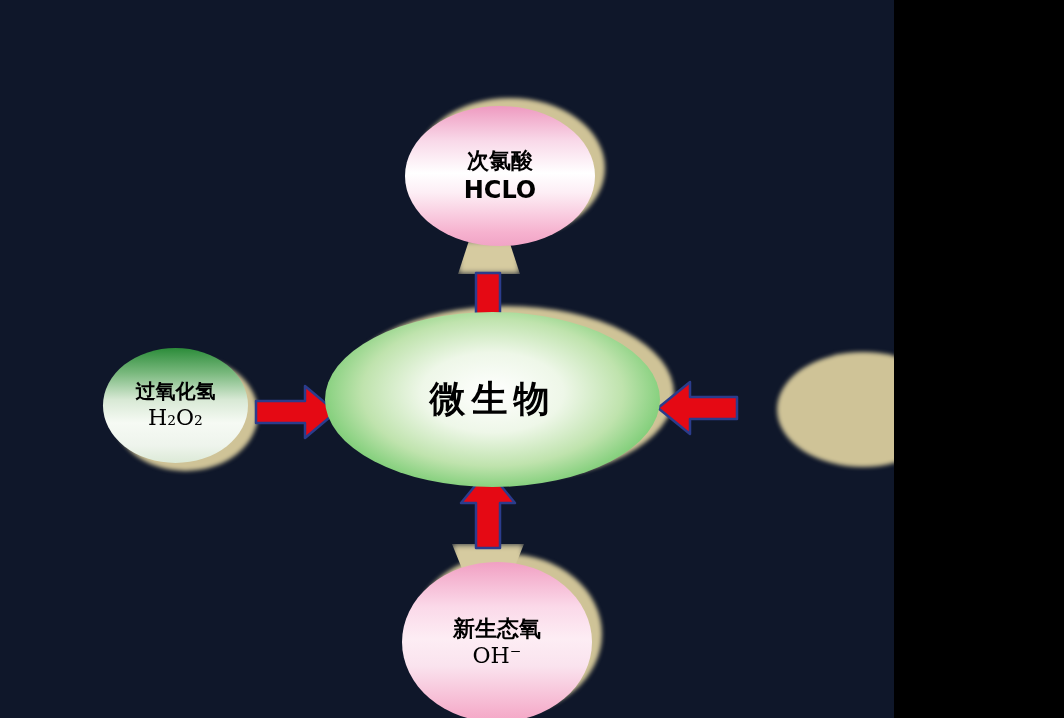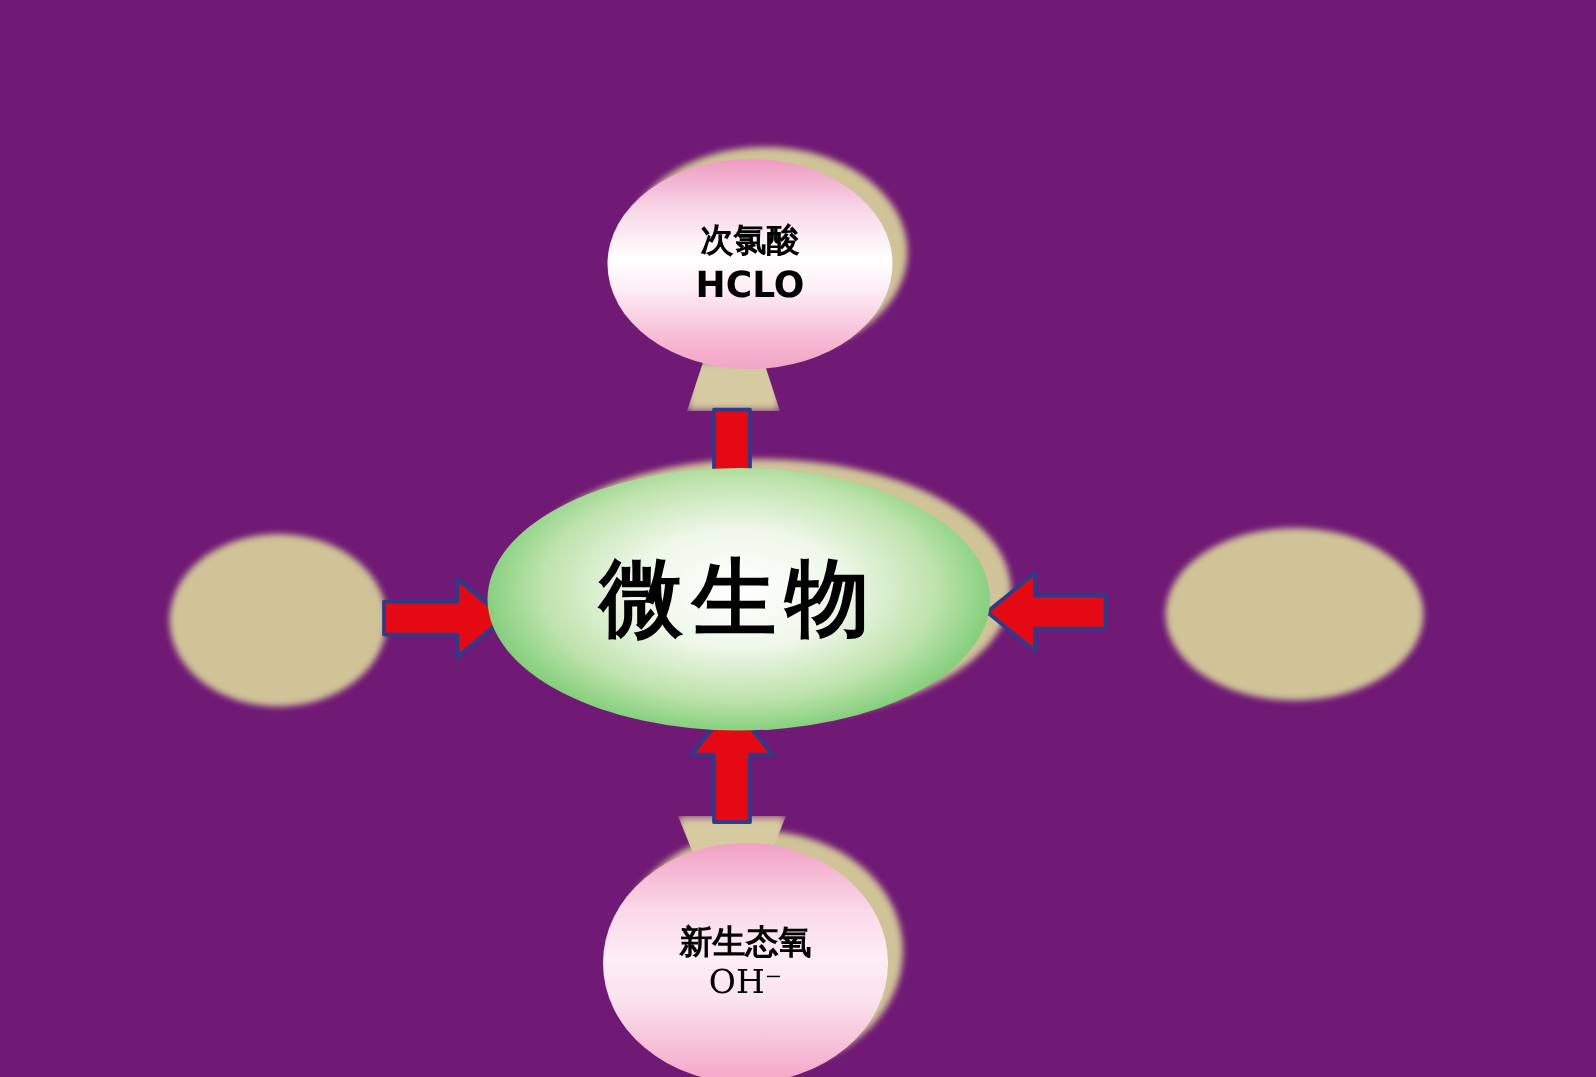--- a/index.html
+++ b/index.html
@@ -1,19 +1,19 @@
 <!DOCTYPE html>
 <html><head>
 <meta charset="utf-8">
 <style>
   html,body{margin:0;padding:0;background:#000;}
   .stage{
     position:relative;
-    width:1064px;height:718px;
-    background:#701a75;
+    width:894px;height:718px;
+    background:#0f172a;
     overflow:hidden;
     font-family:"DejaVu Sans", sans-serif;
   }
   .shadow{
     position:absolute;
     border-radius:50%;
     background:#cfc397;
     filter:blur(2px);
   }
   .node{
@@ -28,21 +28,21 @@
   }
   
   .shadow-center{left:339px;top:306px;width:335px;height:175px;}
   .node-center{
     left:325px;top:312px;width:335px;height:175px;
     background:radial-gradient(ellipse at 50% 46%,
       #ffffff 0%, #eef7e8 30%, #bfe3ad 55%, #6ec86a 78%, #35ab40 95%, #2a9c37 100%);
   }
   .node-center .big-label{
     font-family:Liberation Sans, sans-serif;
-    font-size:56px;font-weight:bold;letter-spacing:6px;
+    font-size:36px;font-weight:bold;letter-spacing:6px;
   }
   
   .shadow-top{left:415px;top:98px;width:190px;height:140px;}
   .node-top{
     left:405px;top:106px;width:190px;height:140px;
     background:linear-gradient(180deg,
       #ee9ac0 0%, #f9d9e9 25%, #ffffff 48%, #fdeef5 62%, #f6b2cf 90%, #f1a4c6 100%);
   }
   
   .shadow-left{left:113px;top:356px;width:145px;height:115px;}
@@ -115,20 +115,24 @@
       <path d="M737 397 L690 397 L690 382 L658 408 L690 434 L690 419 L737 419 Z"></path>
       <path d="M476 548 L476 503 L461 503 L488 470 L515 503 L500 503 L500 548 Z"></path>
     </g>
   </svg>
 
   <div class="node node-top">
     <div class="line1">次氯酸</div>
     <div class="line2">HCLO</div>
   </div>
 
+  <div class="node node-left">
+    <div class="line1">过氧化氢</div>
+    <div class="line2">H₂O₂</div>
+  </div>
 
 
   <div class="node node-bottom">
     <div class="line1">新生态氧</div>
     <div class="line2">OH⁻</div>
   </div>
 
   <div class="node node-center">
     <div class="big-label">微生物</div>
   </div>

